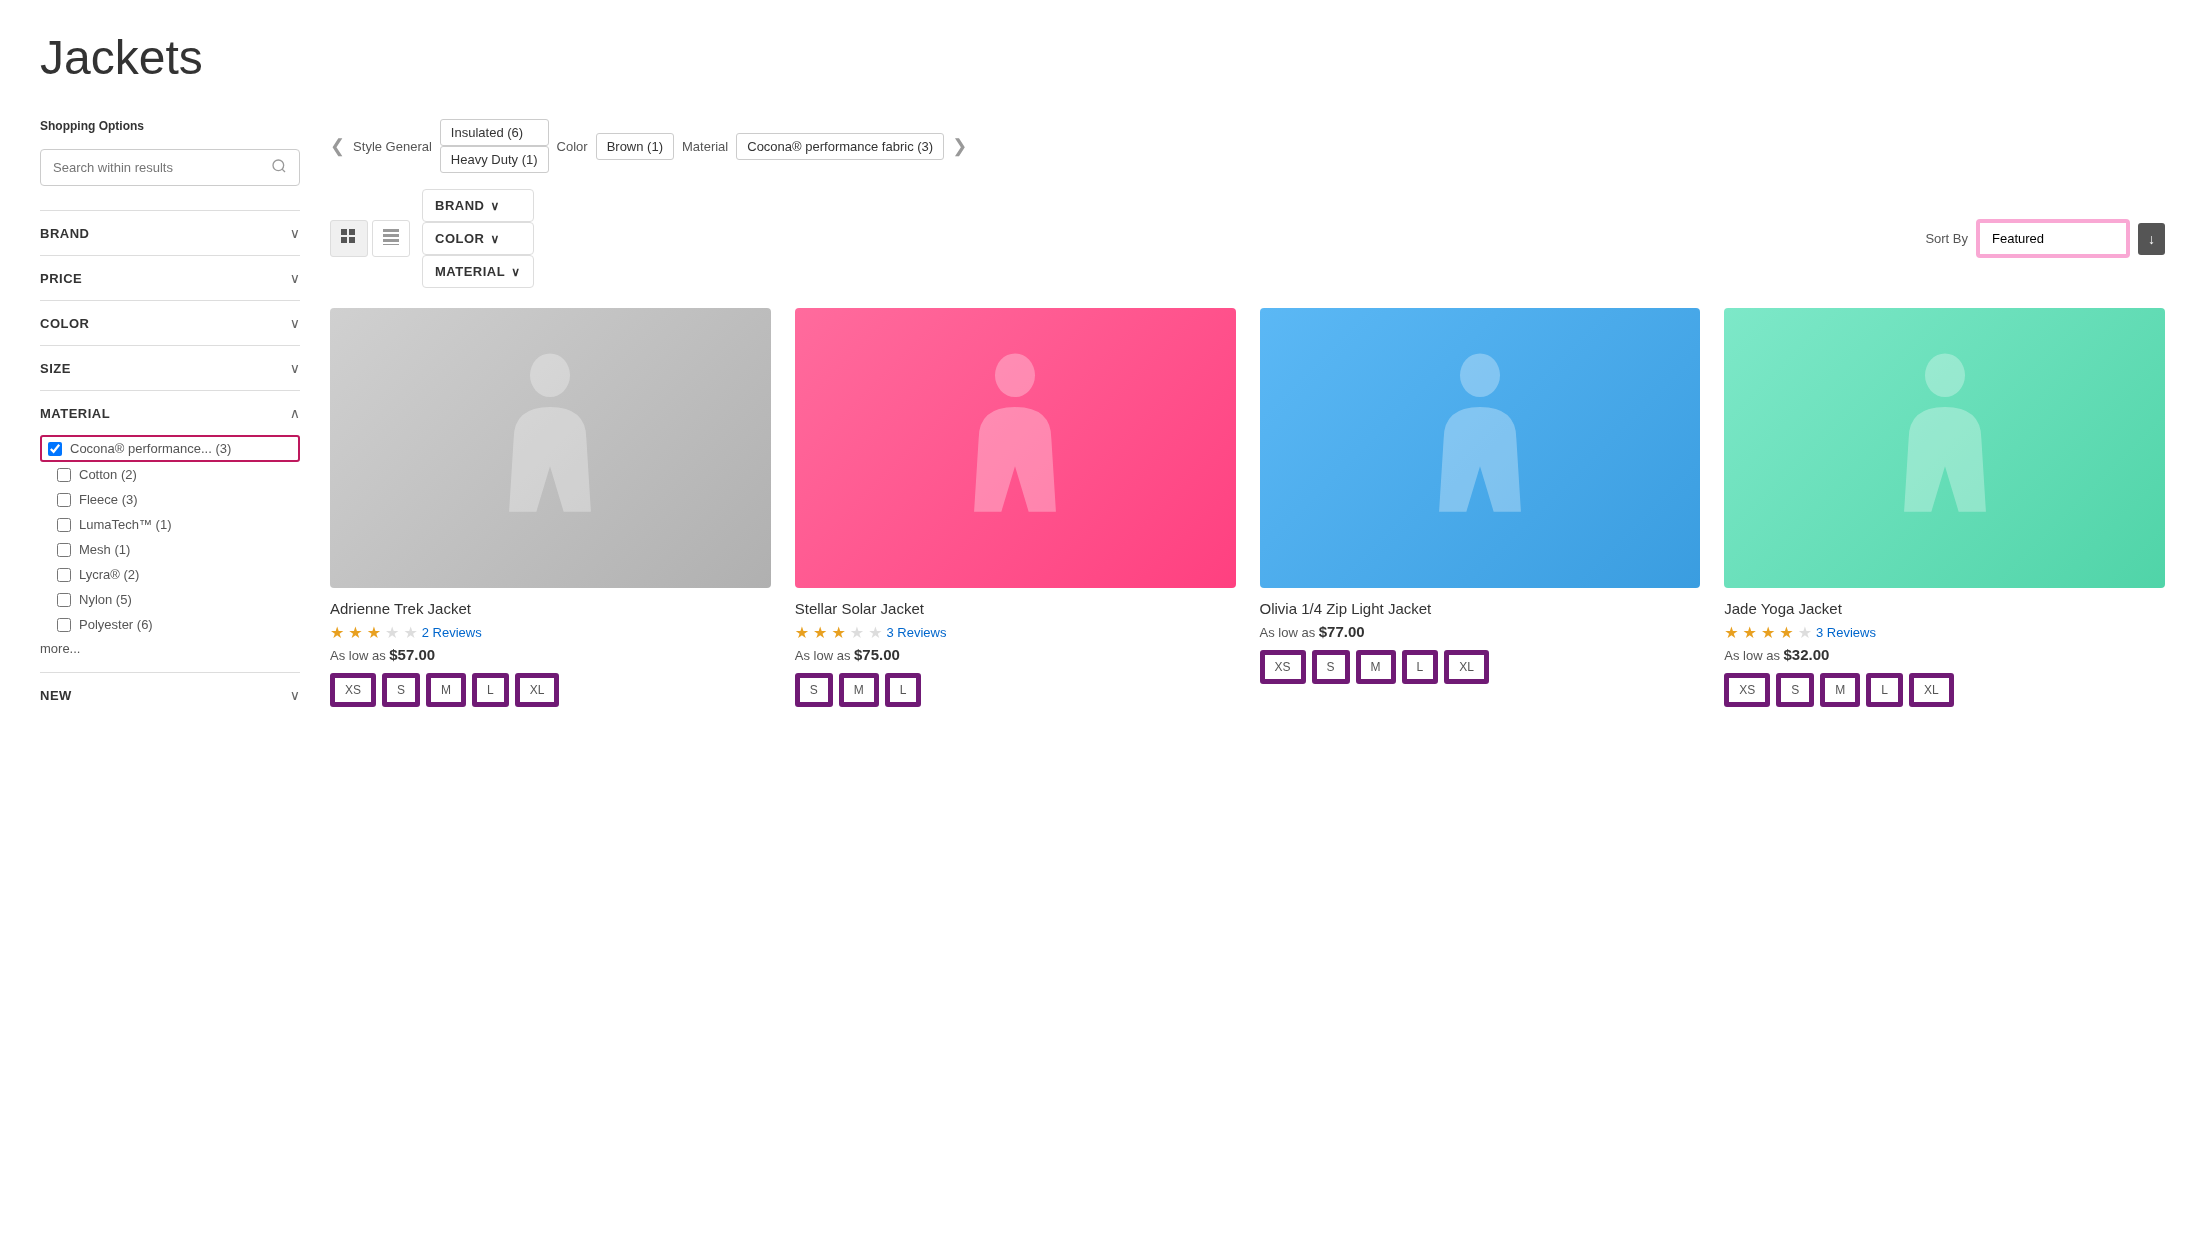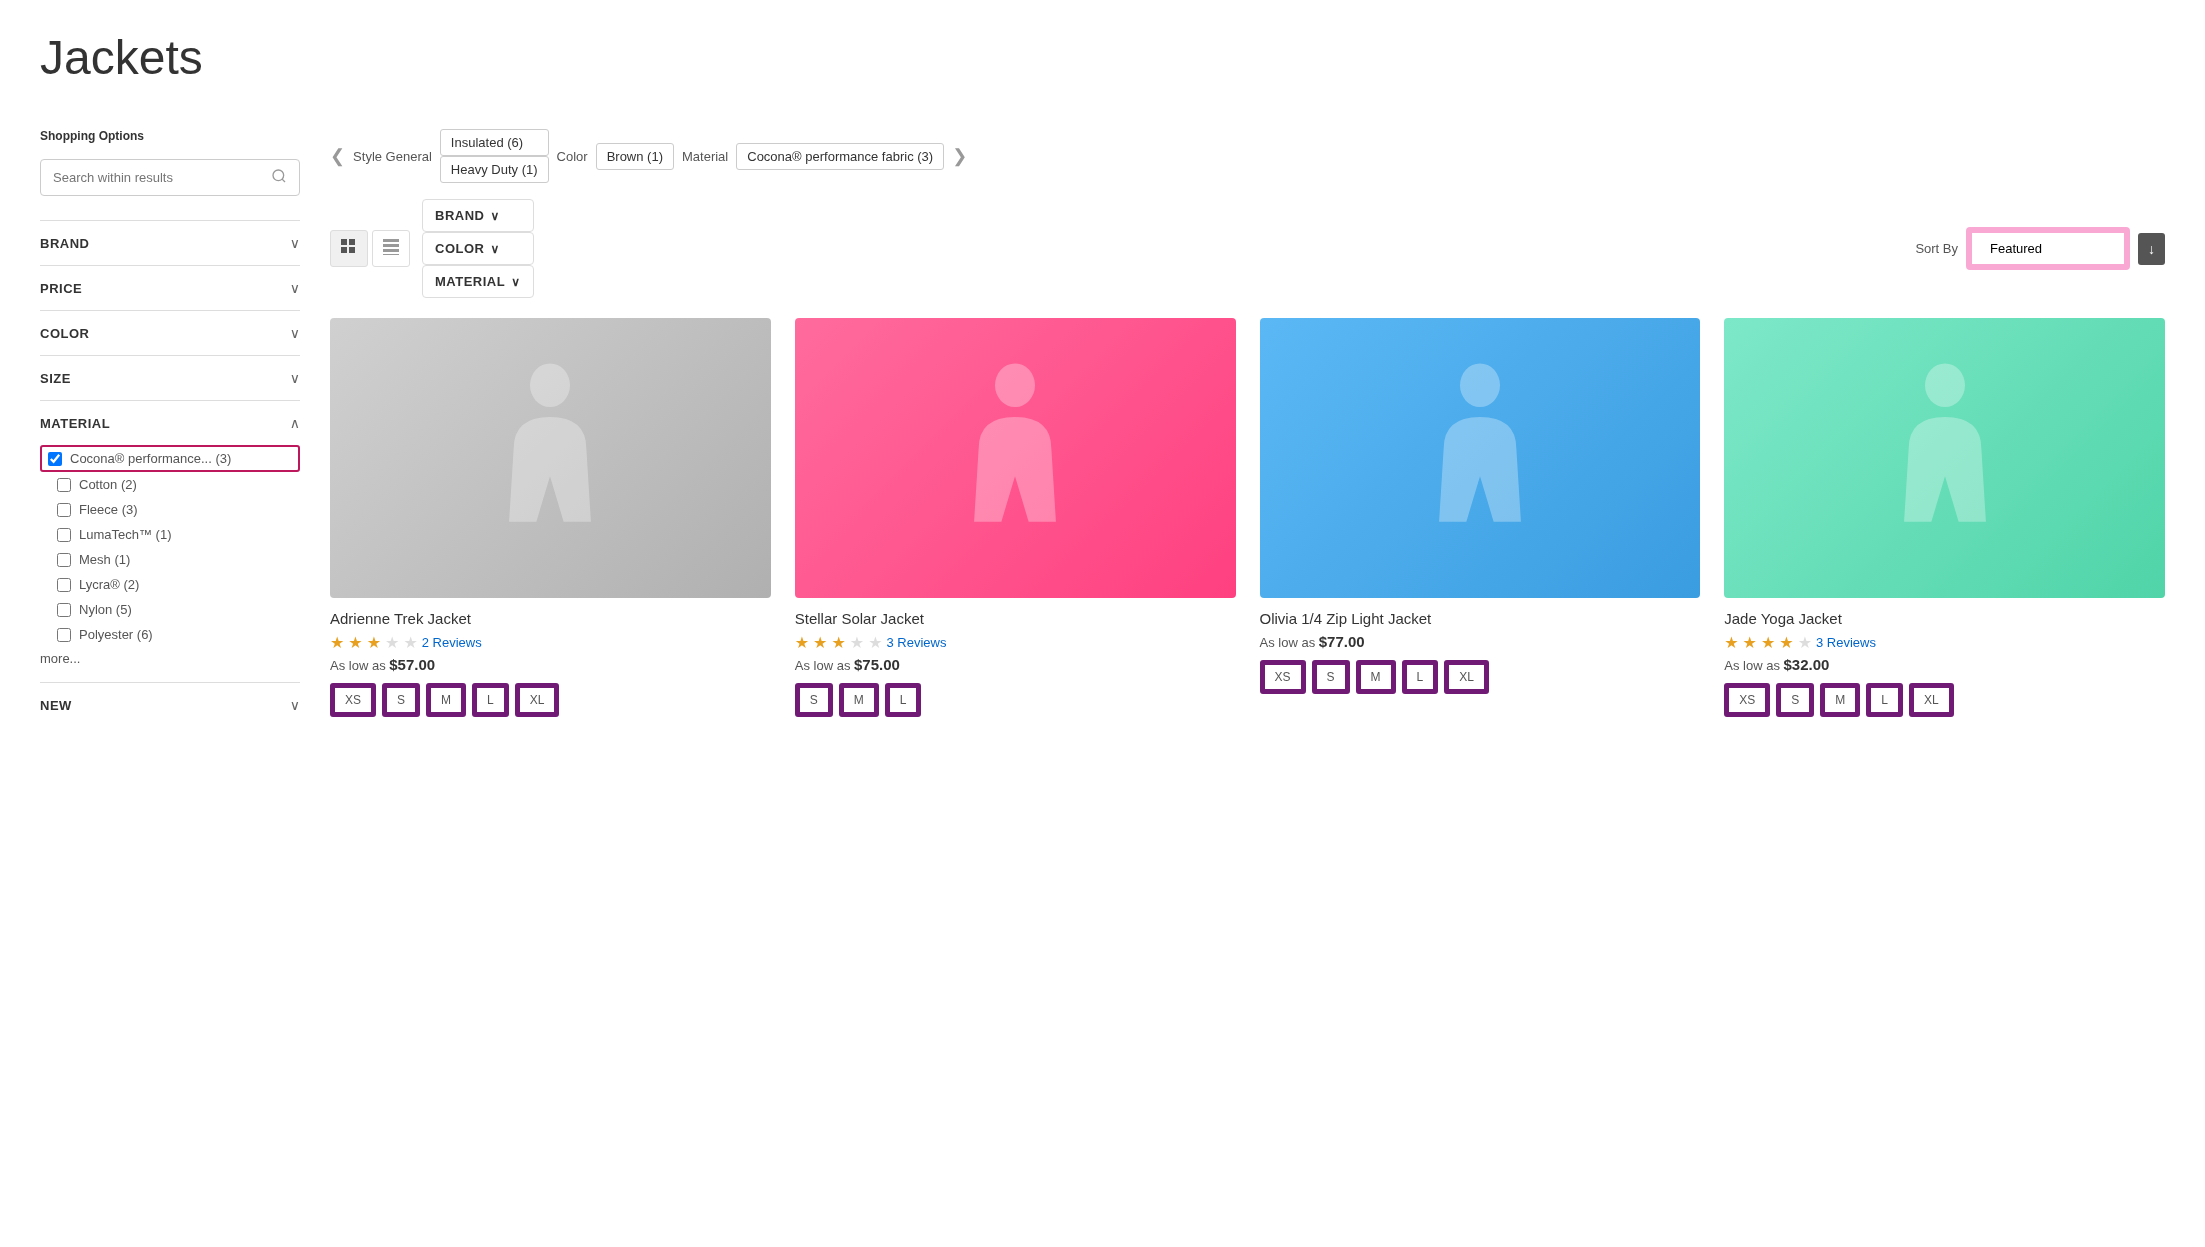--- a/index.html
+++ b/index.html
@@ -1,20 +1,20 @@
 <!DOCTYPE html>
 <html><head>
   <meta charset="utf-8">
   <style>
     * { box-sizing: border-box; margin: 0; padding: 0; }
     body { font-family: Arial, sans-serif; background: #fff; color: #333; font-size: 14px; }
 
     .page { display: flex; flex-direction: column; padding: 30px 40px; }
 
-    h1.page-title { font-size: 48px; font-weight: 300; color: #333; margin-bottom: 44px; }
+    h1.page-title { font-size: 48px; font-weight: 300; color: #333; margin-bottom: 34px; }
 
     .layout { display: flex; gap: 30px; }
 
     
     .sidebar { width: 260px; flex-shrink: 0; }
 
     .sidebar-title { font-size: 12px; font-weight: 700; margin-bottom: 16px; color: #333; }
 
     .search-within { display: flex; align-items: center; border: 1px solid #ccc; border-radius: 4px; padding: 8px 12px; margin-bottom: 24px; gap: 8px; }
     .search-within input { border: none; outline: none; flex: 1; font-size: 13px; color: #555; background: transparent; }
@@ -44,21 +44,21 @@
     
     .sort-bar { display: flex; align-items: center; gap: 12px; margin-bottom: 20px; flex-wrap: wrap; }
     .sort-dropdown-group { display: flex; align-items: center; gap: 6px; padding: 8px 12px; border: 1px solid #ddd; border-radius: 4px; cursor: pointer; font-size: 13px; font-weight: 700; letter-spacing: 0.5px; }
     .sort-dropdown-group .chevron-down { font-size: 12px; }
 
     .view-grid-buttons { display: flex; gap: 4px; }
     .view-btn { border: 1px solid #ddd; background: #fff; padding: 8px 10px; cursor: pointer; border-radius: 3px; font-size: 14px; color: #666; }
     .view-btn.active { background: #f0f0f0; }
 
     .sort-right { margin-left: auto; display: flex; align-items: center; gap: 8px; font-size: 13px; color: #555; }
-    .sort-select { border: 6px solid #f9a8d4; border-radius: 4px; padding: 8px 28px 8px 18px; font-size: 13px; appearance: none; cursor: pointer; background: #fff; }
+    .sort-select { border: 4px solid #f9a8d4; border-radius: 4px; padding: 8px 28px 8px 12px; font-size: 13px; appearance: none; cursor: pointer; background: #fff; }
     .sort-desc-btn { background: #555; color: #fff; border: none; padding: 8px 10px; border-radius: 3px; cursor: pointer; font-size: 14px; }
 
     
     .products-grid { display: grid; grid-template-columns: repeat(4, 1fr); gap: 24px; }
 
     .product-card { display: flex; flex-direction: column; }
 
     .product-image { width: 100%; height: 280px; background: #f5f5f5; border-radius: 4px; overflow: hidden; display: flex; align-items: center; justify-content: center; margin-bottom: 12px; }
 
     

